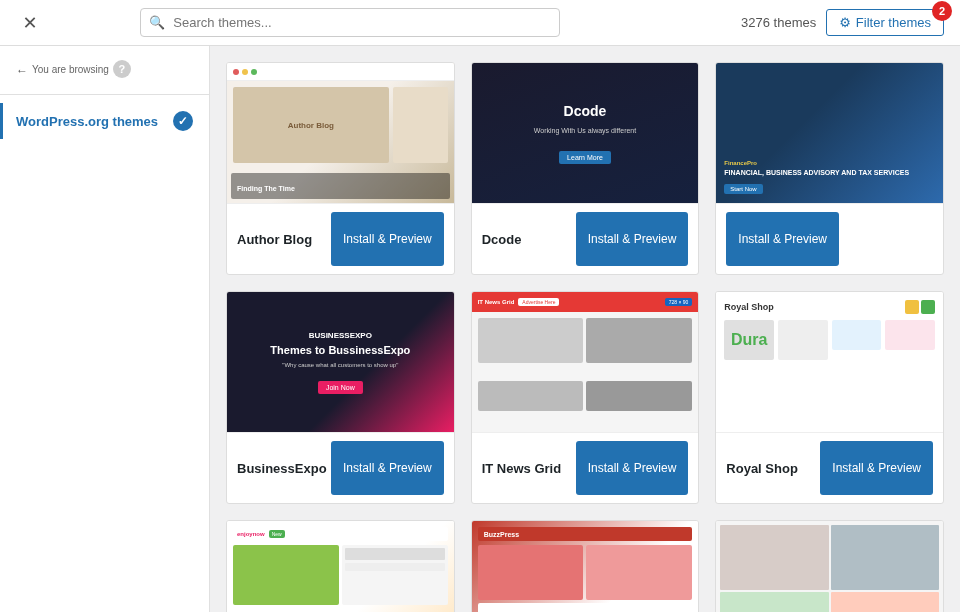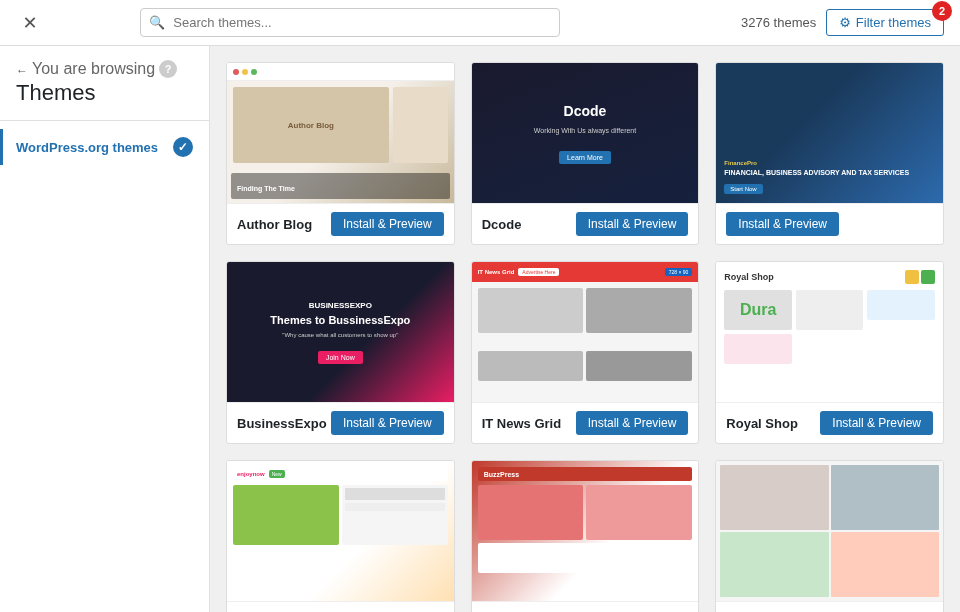--- a/index.html
+++ b/index.html
@@ -204,21 +204,21 @@
     }
     .theme-name {
       font-size: 13px;
       font-weight: 600;
       color: #1d2327;
     }
     .install-btn {
       background: #2271b1;
       color: #fff;
       border: none;
-      padding: 5px 12px;
+      padding: 20px 12px;
       border-radius: 3px;
       font-size: 12px;
       cursor: pointer;
       white-space: nowrap;
     }
 
     
     .annotation {
       position: absolute;
       background: #e02424;
@@ -272,24 +272,23 @@
     </div>
   </div>
 </div>
 
 <div class="main">
 
   <div class="sidebar">
     <div class="sidebar-header">
       <div style="display:flex; align-items:center; margin-bottom:2px;">
         <span class="sidebar-back" style="padding:0; margin-right:4px;">←</span>
-        <span style="font-size:16px; color:#666;">You are browsing</span>
+        <span style="font-size:10px; color:#666;">You are browsing</span>
         <span class="sidebar-help">?</span>
       </div>
-      <div class="sidebar-title">Themes</div>
     </div>
 
     <hr class="sidebar-divider">
 
 
     <div class="sidebar-nav-item active">
       <span>WordPress.org themes</span>
       <div class="check-circle">✓</div>
     </div>
   </div>
@@ -385,21 +384,21 @@
 
       <div class="theme-card">
         <div class="theme-preview mock-royalshop">
           <div style="display:flex; align-items:center; justify-content:space-between; width:100%; margin-bottom:6px;">
             <span style="font-size:9px; font-weight:bold; color:#333;">Royal Shop</span>
             <div style="display:flex; gap:2px;">
               <div style="width:14px; height:14px; background:#f0c040; border-radius:2px;"></div>
               <div style="width:14px; height:14px; background:#4caf50; border-radius:2px;"></div>
             </div>
           </div>
-          <div style="display:grid; grid-template-columns:1fr 1fr 1fr; gap:4px; width:100%;">
+          <div style="display:grid; grid-template-columns:1fr 1fr 1fr 1fr; gap:4px; width:100%;">
             <div style="background:#e0e0e0; height:40px; border-radius:2px; display:flex; align-items:center; justify-content:center;">
               <span style="font-size:16px; font-weight:bold; color:#4caf50;">Dura</span>
             </div>
             <div style="background:#eeeeee; height:40px; border-radius:2px;"></div>
             <div style="background:#e3f2fd; height:30px; border-radius:2px;"></div>
             <div style="background:#fce4ec; height:30px; border-radius:2px;"></div>
           </div>
         </div>
         <div class="theme-footer">
           <span class="theme-name">Royal Shop</span>

